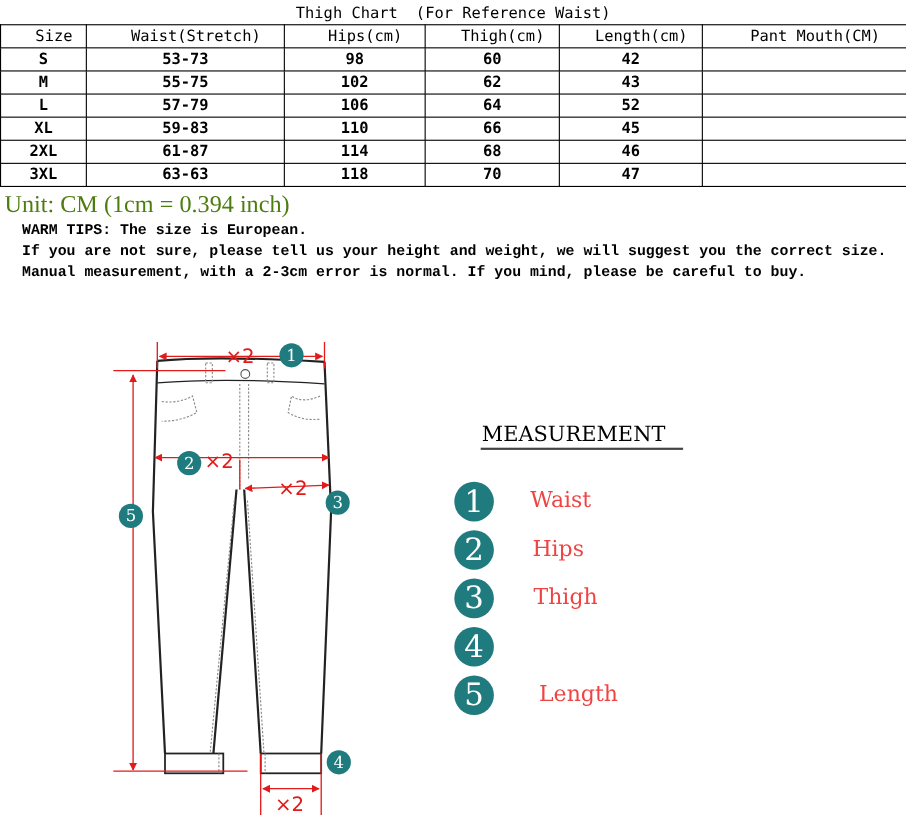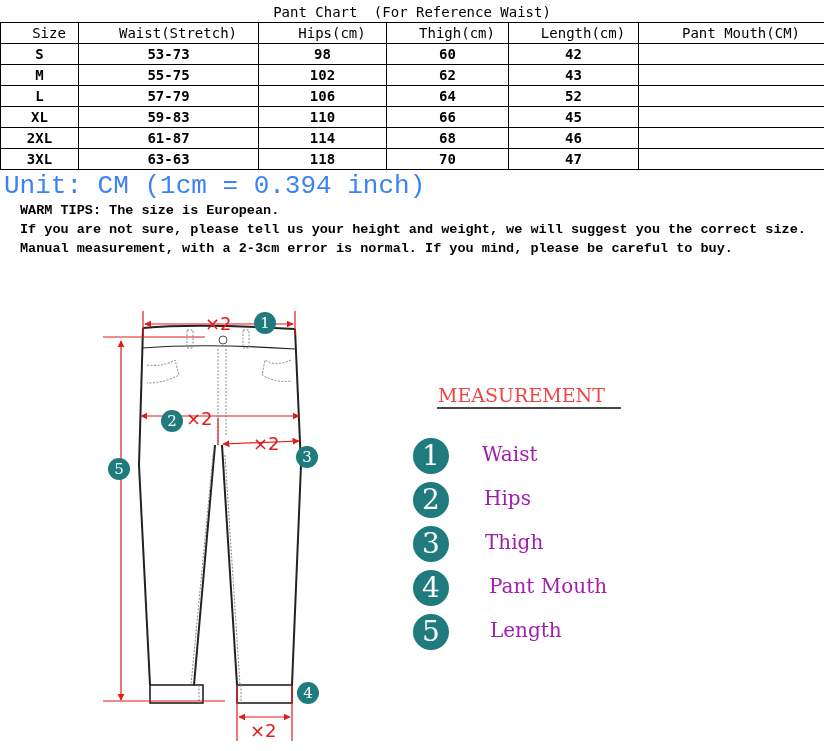--- a/index.html
+++ b/index.html
@@ -16,54 +16,54 @@
     position: absolute; left: 0; top: 22px; width: 824px;
     border-collapse: collapse; table-layout: fixed;
   }
   table.size-table td, table.size-table th {
     border: 1.5px solid #000; height: 21px; text-align: center;
     font-size: 14px; line-height: 18px; font-weight: bold; padding: 0;
   }
   table.size-table th { font-weight: normal; padding-left: 19px; }
 
   .unit-line {
-    position: absolute; left: 4px; top: 172px; font-size: 26px; line-height: 28px;
-    color: #3b82f6; font-family: Liberation Mono, monospace;
+    position: absolute; left: 4px; top: 172px; font-size: 22px; line-height: 28px;
+    color: #4d7c0f; font-family: Liberation Serif, serif;
   }
   .tips {
     position: absolute; left: 20px; top: 201px; width: 816px;
     font-size: 13.5px; line-height: 19px; font-weight: bold;
     font-family: "Liberation Mono", "DejaVu Sans Mono", monospace;
   }
   .tips div { white-space: pre-wrap; }
 
   .diagram { position: absolute; left: 95px; top: 305px; width: 240px; height: 446px; }
 
   .legend { position: absolute; left: 405px; top: 380px; width: 260px; height: 280px; }
   .legend-title {
     position: absolute; left: 33px; top: 4px; font-family: "DejaVu Serif", "Liberation Serif", serif;
-    font-size: 19px; color: #ef4444; letter-spacing: 0px;
+    font-size: 19px; color: #000000; letter-spacing: 0px;
   }
   .legend-underline { position: absolute; left: 32px; top: 27px; width: 184px; height: 1.5px; background: #444; }
   .legend-item { position: absolute; left: 5px; height: 36px; width: 250px; }
   .badge {
     position: absolute; left: 3px; top: 0; width: 36px; height: 36px; border-radius: 50%;
     background: #1f7b7d; color: #fff; font-family: "DejaVu Serif", "Liberation Serif", serif;
     font-size: 28px; line-height: 36px; text-align: center;
   }
   .legend-label {
     position: absolute; top: 4px; font-family: "DejaVu Serif", "Liberation Serif", serif;
-    font-size: 20px; color: #a21caf;
+    font-size: 20px; color: #ef4444;
   }
 </style>
 </head>
 <body>
 
 <div class="title">
-  <span>Pant Chart</span>
+  <span>Thigh Chart</span>
   <span>(For Reference Waist)</span>
 </div>
 
 <table class="size-table">
   <colgroup>
     <col style="width:78px">
       <col style="width:180px">
       <col style="width:128px">
       <col style="width:122px">
       <col style="width:130px">
@@ -216,19 +216,18 @@
   <div class="legend-item" style="top:102px">
     <div class="badge">2</div>
     <div class="legend-label" style="left:74px">Hips</div>
   </div>
   <div class="legend-item" style="top:146px">
     <div class="badge">3</div>
     <div class="legend-label" style="left:75px">Thigh</div>
   </div>
   <div class="legend-item" style="top:190px">
     <div class="badge">4</div>
-    <div class="legend-label" style="left:79px">Pant Mouth</div>
   </div>
   <div class="legend-item" style="top:234px">
     <div class="badge">5</div>
     <div class="legend-label" style="left:80px">Length</div>
   </div>
 </div>
 
 </body></html>

